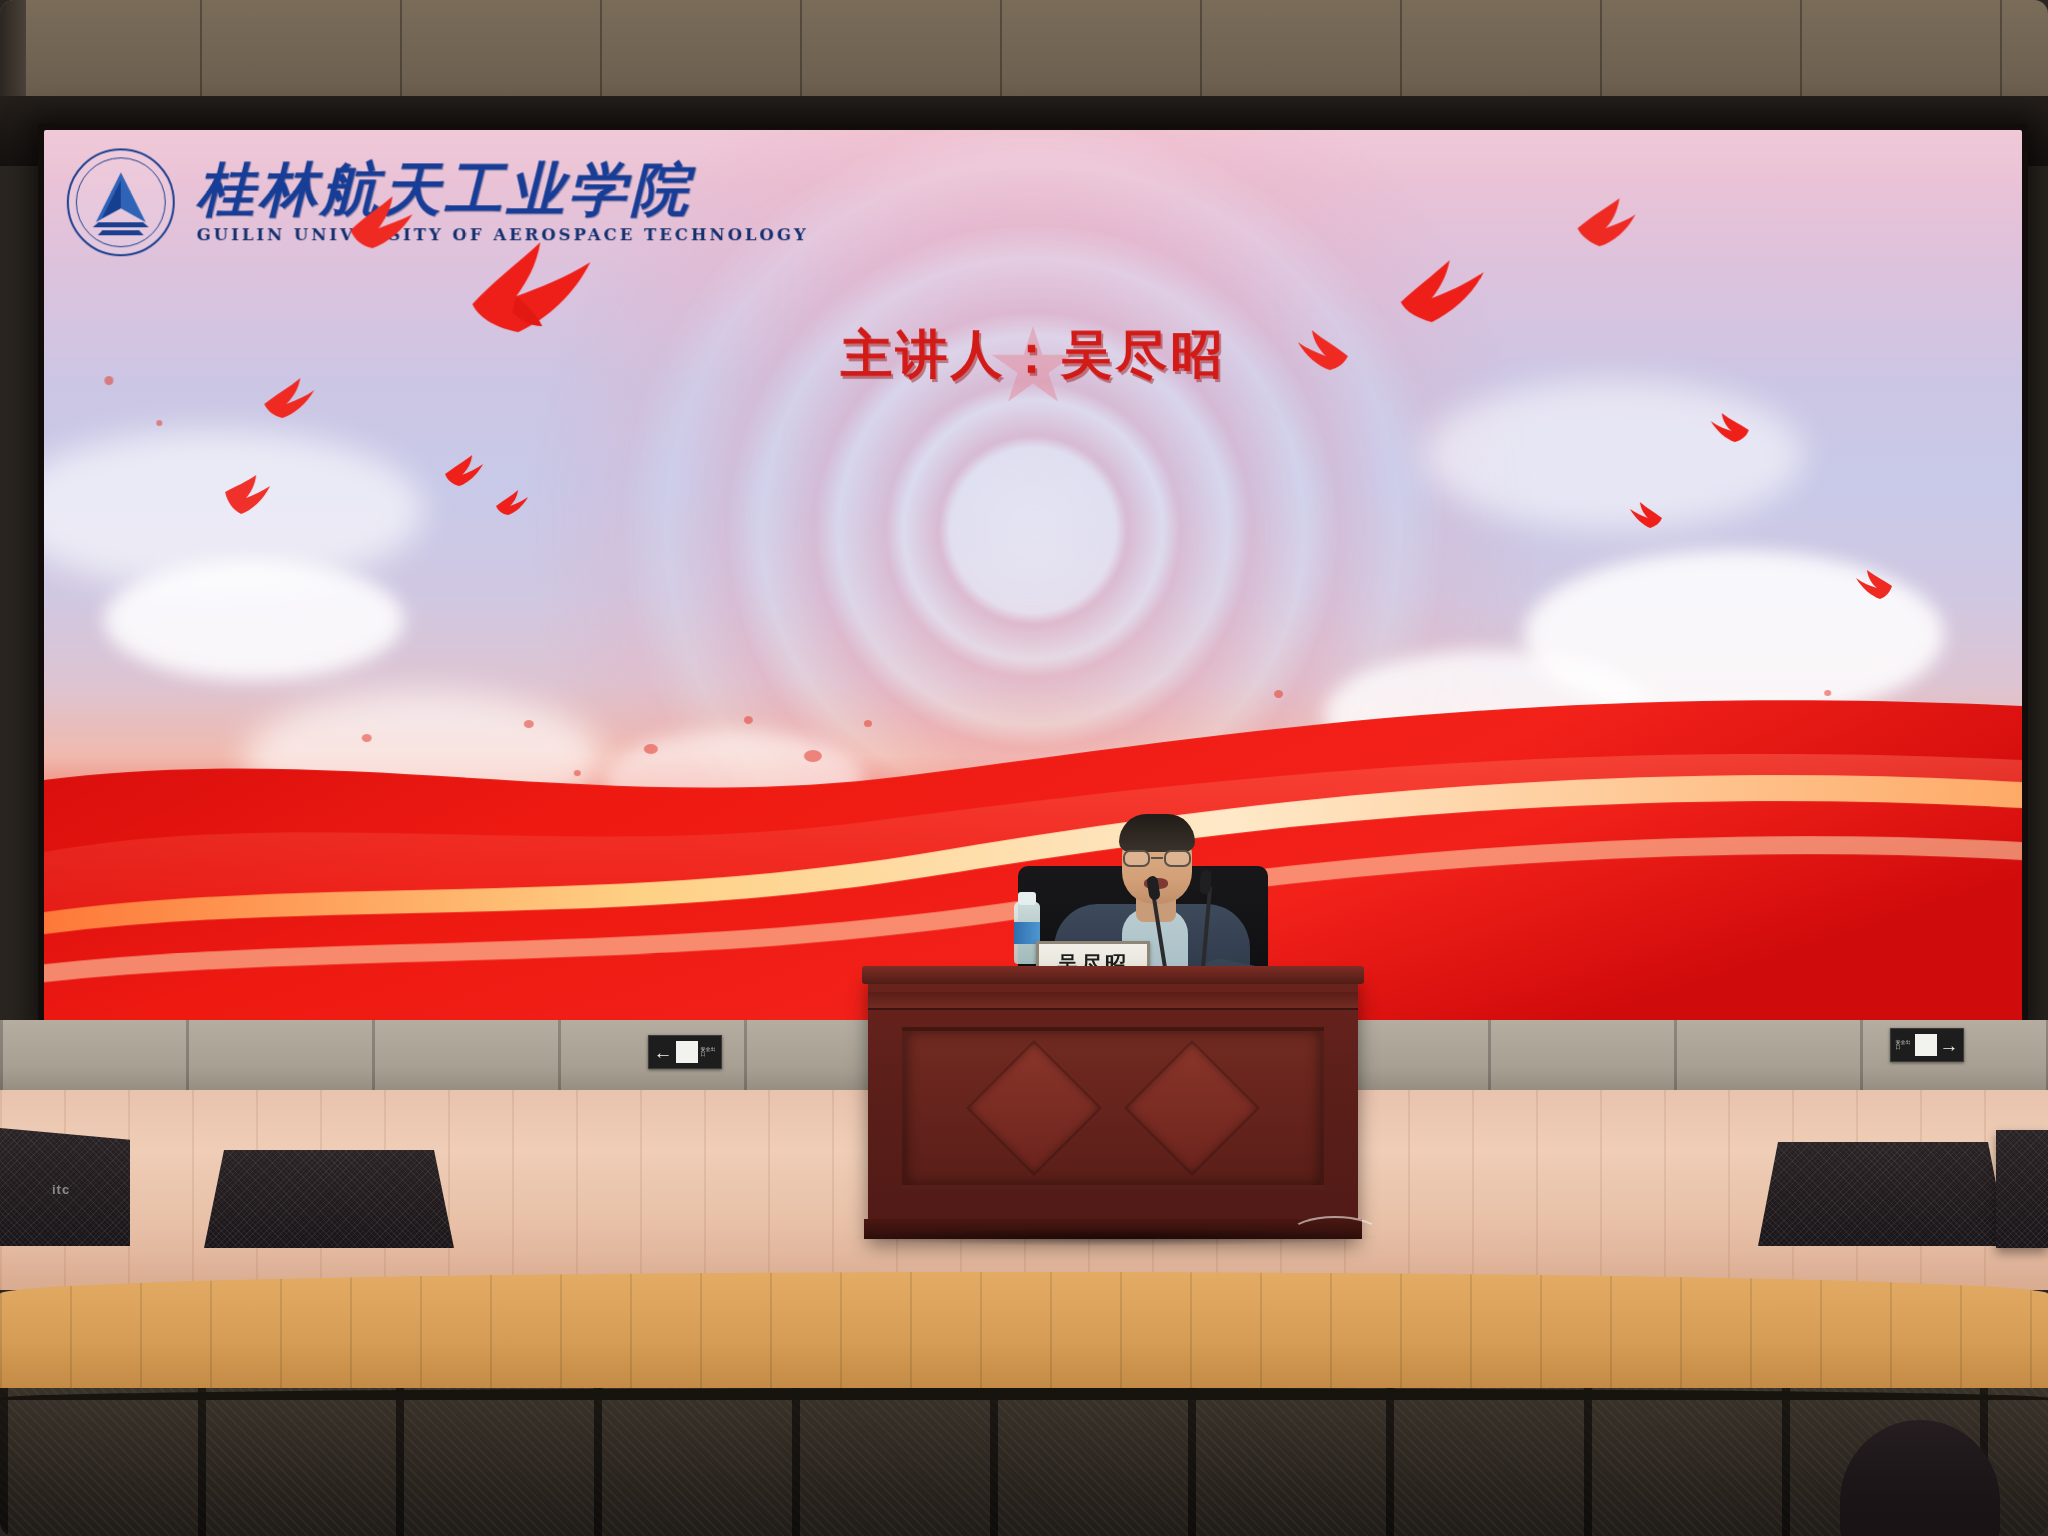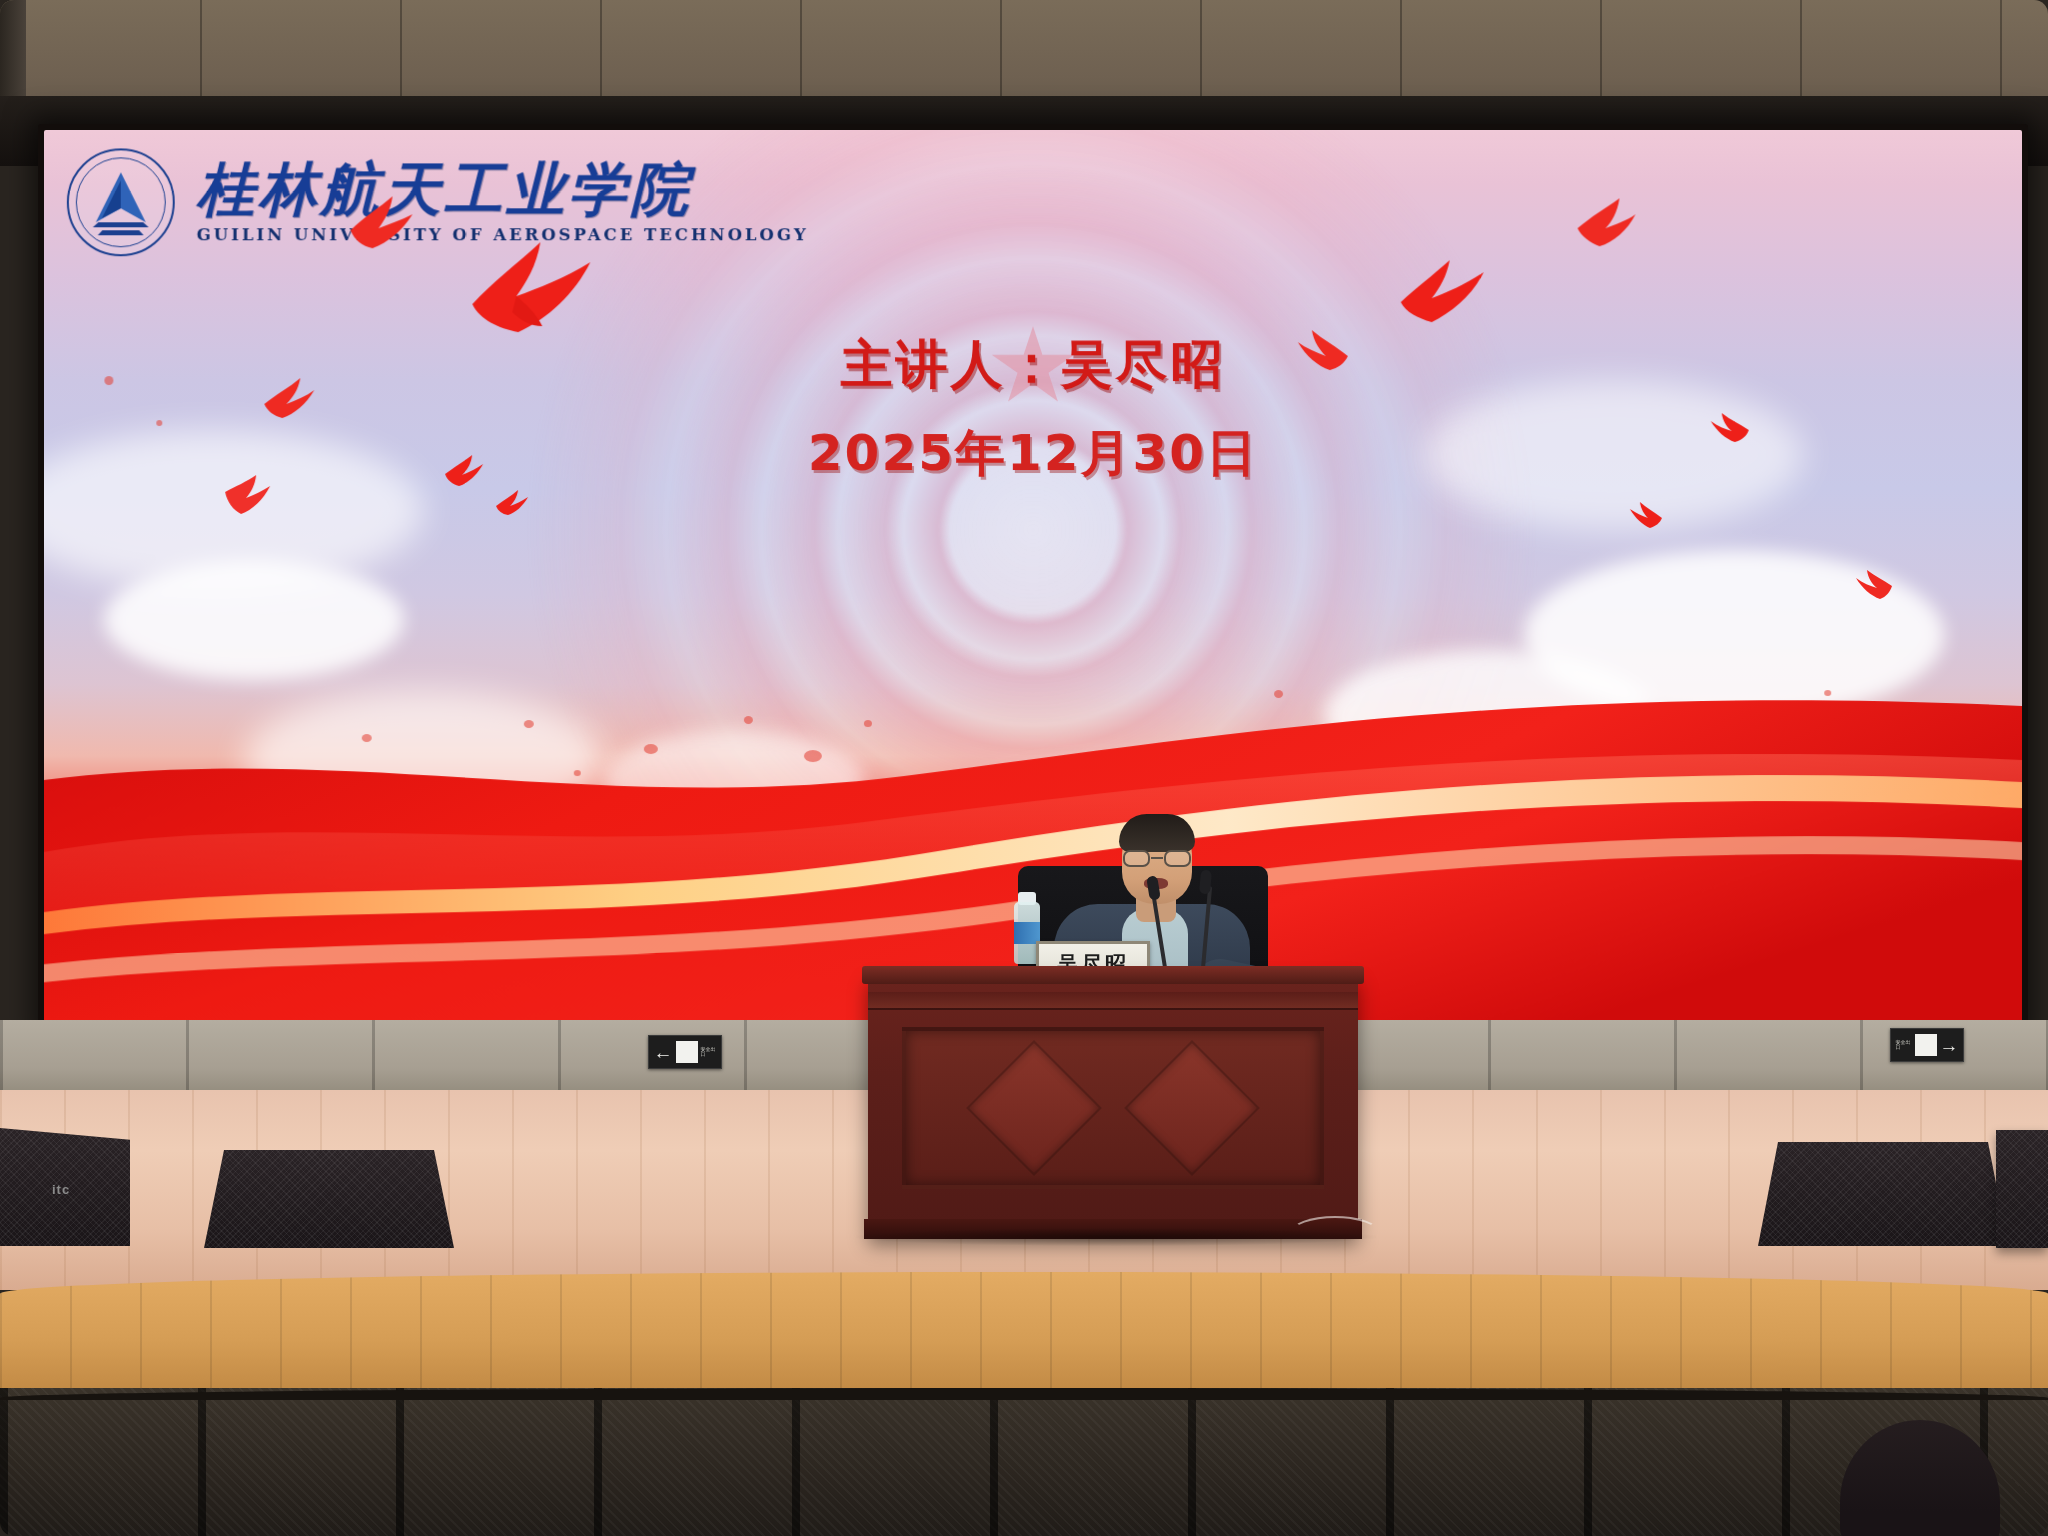--- a/index.html
+++ b/index.html
@@ -149,21 +149,21 @@
     position:absolute; left:0; right:0; top:168px; text-align:center;
     font-family:"DejaVu Serif","Liberation Serif",serif;
   }
   .title-l1, .title-l2{
     color:#e2140d; font-weight:700; letter-spacing:6px; line-height:1.18;
     text-shadow:3px 4px 0 rgba(150,8,8,.55), 0 0 2px rgba(255,120,110,.6);
   }
   .title-l1{ font-size:104px; }
   .title-l2{ font-size:112px; margin-top:6px; }
   .sub-speaker{
-    margin-top:32px; color:#d21a17; font-weight:700; font-size:52px; letter-spacing:3px;
+    margin-top:22px; color:#d21a17; font-weight:700; font-size:52px; letter-spacing:3px;
     font-family:"DejaVu Sans","Liberation Sans",sans-serif;
     text-shadow:2px 3px 0 rgba(150,12,12,.45);
   }
   .sub-date{
     margin-top:20px; color:#d42320; font-weight:600; font-size:50px; letter-spacing:2px;
     font-family:"DejaVu Sans","Liberation Sans",sans-serif;
     text-shadow:2px 3px 0 rgba(150,12,12,.40);
   }
 
   
@@ -455,21 +455,20 @@
             </svg>
         </div>
         <div class="dove" style="left:1808px; top:438px;">
           <svg width="42" height="34" viewBox="0 0 42 34">
               <path d="M40 18 C31 12 23 8 15 2 C16 10 20 16 25 20 C18 18 11 15 4 10 C10 20 19 28 28 31 C34 29 38 24 40 18 Z" fill="#ef2a22"></path>
             </svg>
         </div>
 
         <div class="title-block">
           <div class="sub-speaker">主讲人：吴尽昭</div>
-          <div class="sub-date">2025年12月30日</div>
         </div>
 
         <div class="ribbon-wrap">
           <svg viewBox="0 0 1978 360" preserveAspectRatio="none" class="ribbon">
             <defs>
               <linearGradient id="rg1" x1="0" y1="0" x2="1" y2="0.35">
                 <stop offset="0%" stop-color="#d50c0c"></stop>
                 <stop offset="35%" stop-color="#ee1a12"></stop>
                 <stop offset="70%" stop-color="#f2211a"></stop>
                 <stop offset="100%" stop-color="#d00b0b"></stop>

